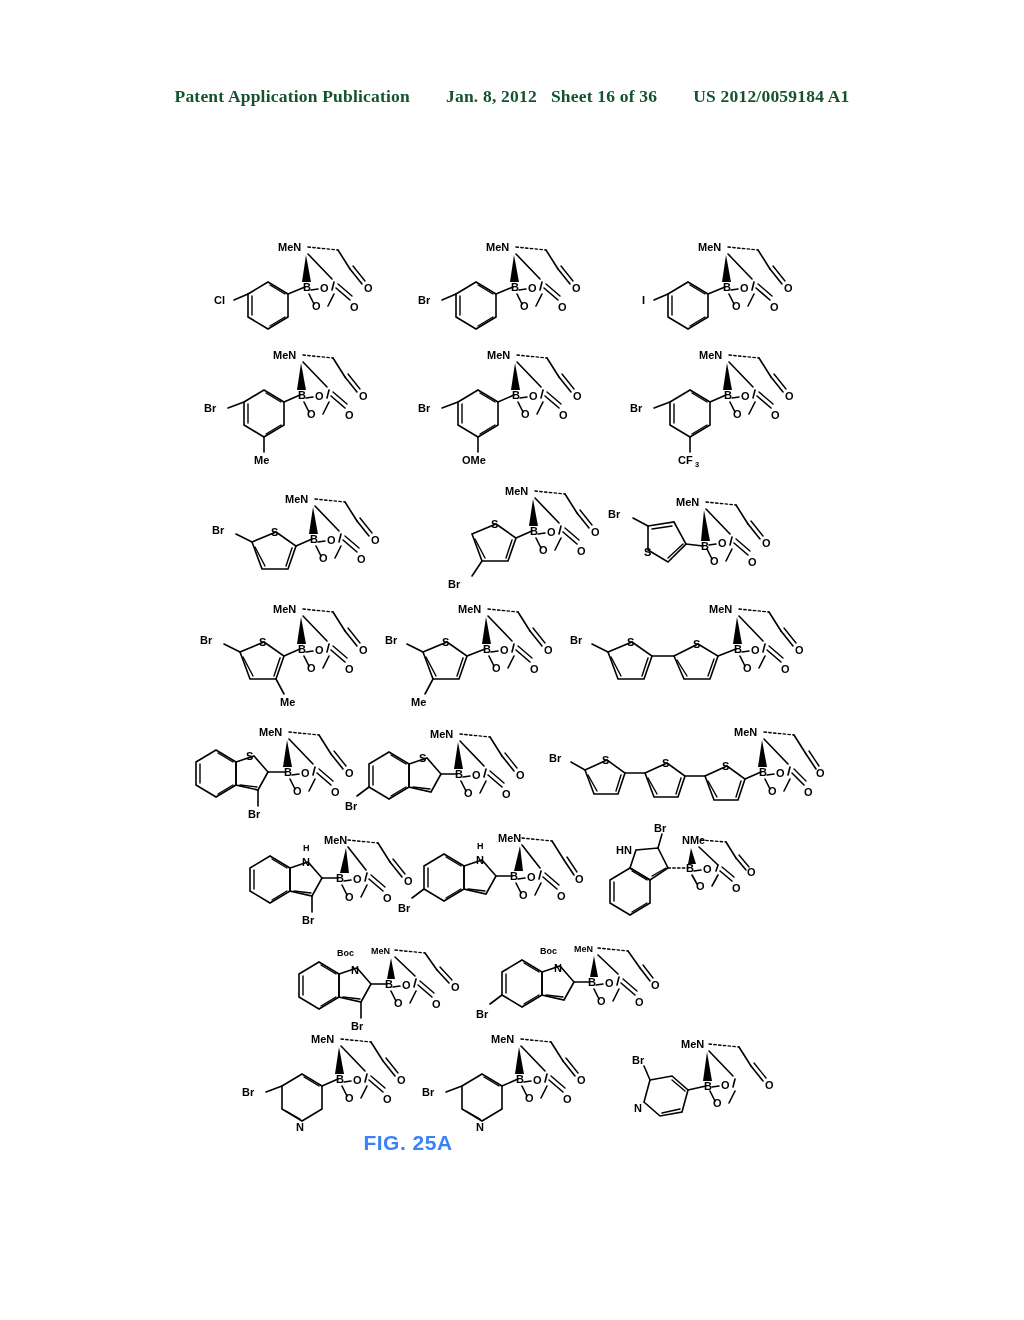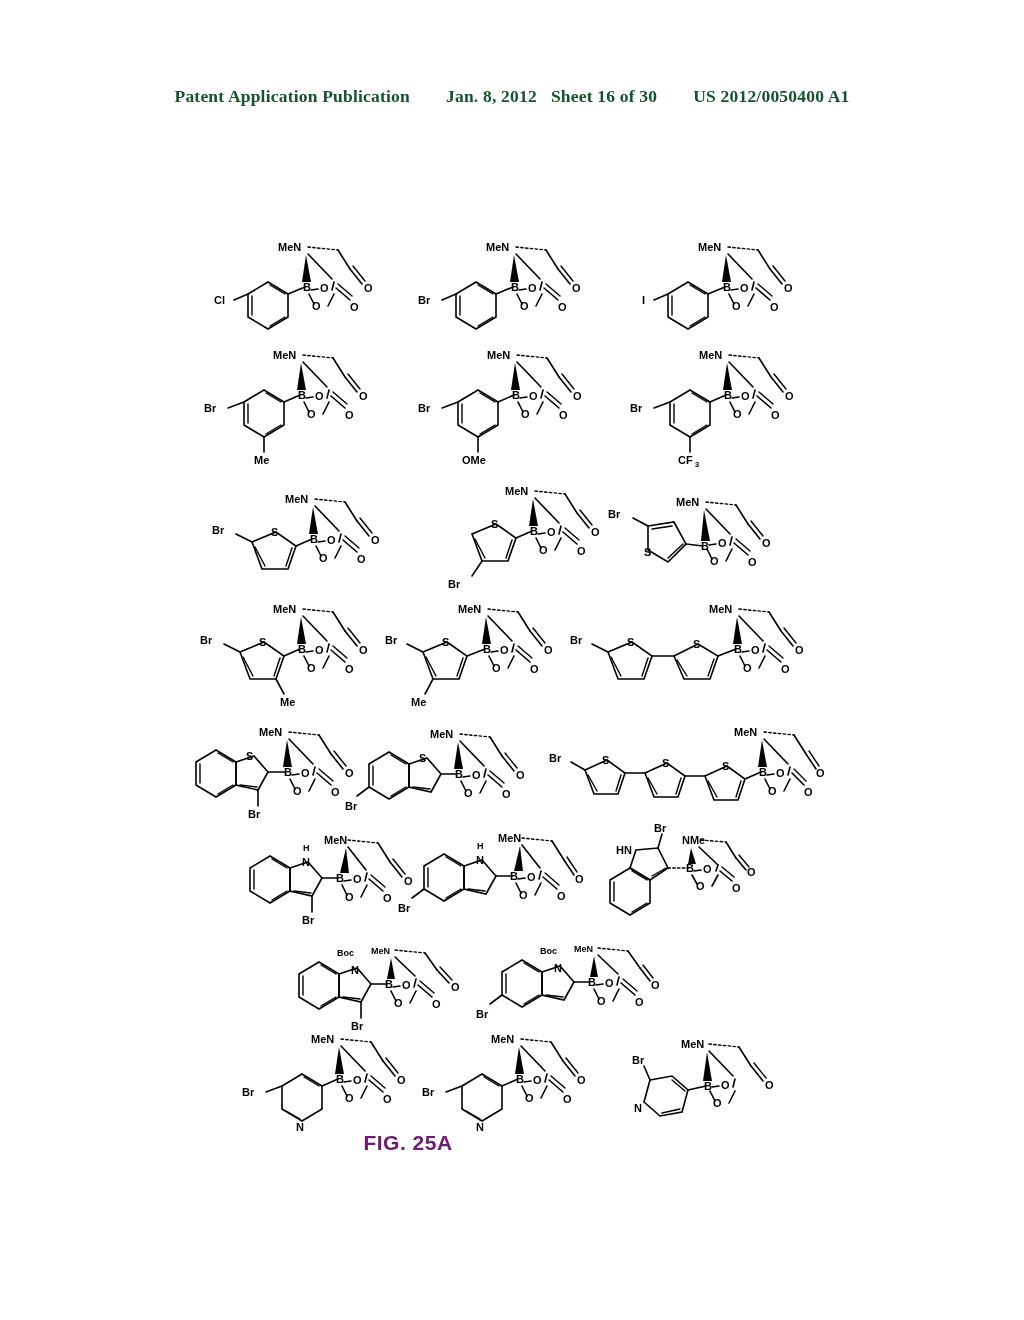--- a/index.html
+++ b/index.html
@@ -40,21 +40,21 @@
   #figure-caption {
     position: absolute;
     top: 1131px;
     left: 0;
     width: 816px;
     text-align: center;
     font-family: "Liberation Sans", sans-serif;
     font-weight: bold;
     font-size: 21px;
     letter-spacing: 0.5px;
-    color: #701a75;
+    color: #3b82f6;
   }
 
   
   #structure-grid {
     position: absolute;
     top: 0; left: 0;
     width: 1024px;
     height: 1320px;
   }
   .struct {
@@ -96,23 +96,23 @@
   }
 </style>
 </head>
 <body>
 
 <div id="patent-header">
   <span class="seg">Patent Application Publication</span>
   <span class="gap-a"></span>
   <span class="seg">Jan. 8, 2012</span>
   <span class="gap-b"></span>
-  <span class="seg">Sheet 16 of 30</span>
+  <span class="seg">Sheet 16 of 36</span>
   <span class="gap-c"></span>
-  <span class="seg">US 2012/0050400 A1</span>
+  <span class="seg">US 2012/0059184 A1</span>
 </div>
 
 <div id="structure-grid">
 
 <div class="struct" style="left:210px; top:232px;">
 <svg width="180" height="105" viewBox="0 0 180 105">
 
   <polygon class="bond" points="38,62 58,50 78,62 78,85 58,97 38,85"></polygon>
   <line class="bond thin" x1="42" y1="64" x2="42" y2="83"></line>
   <line class="bond thin" x1="60" y1="53" x2="75" y2="62"></line>

